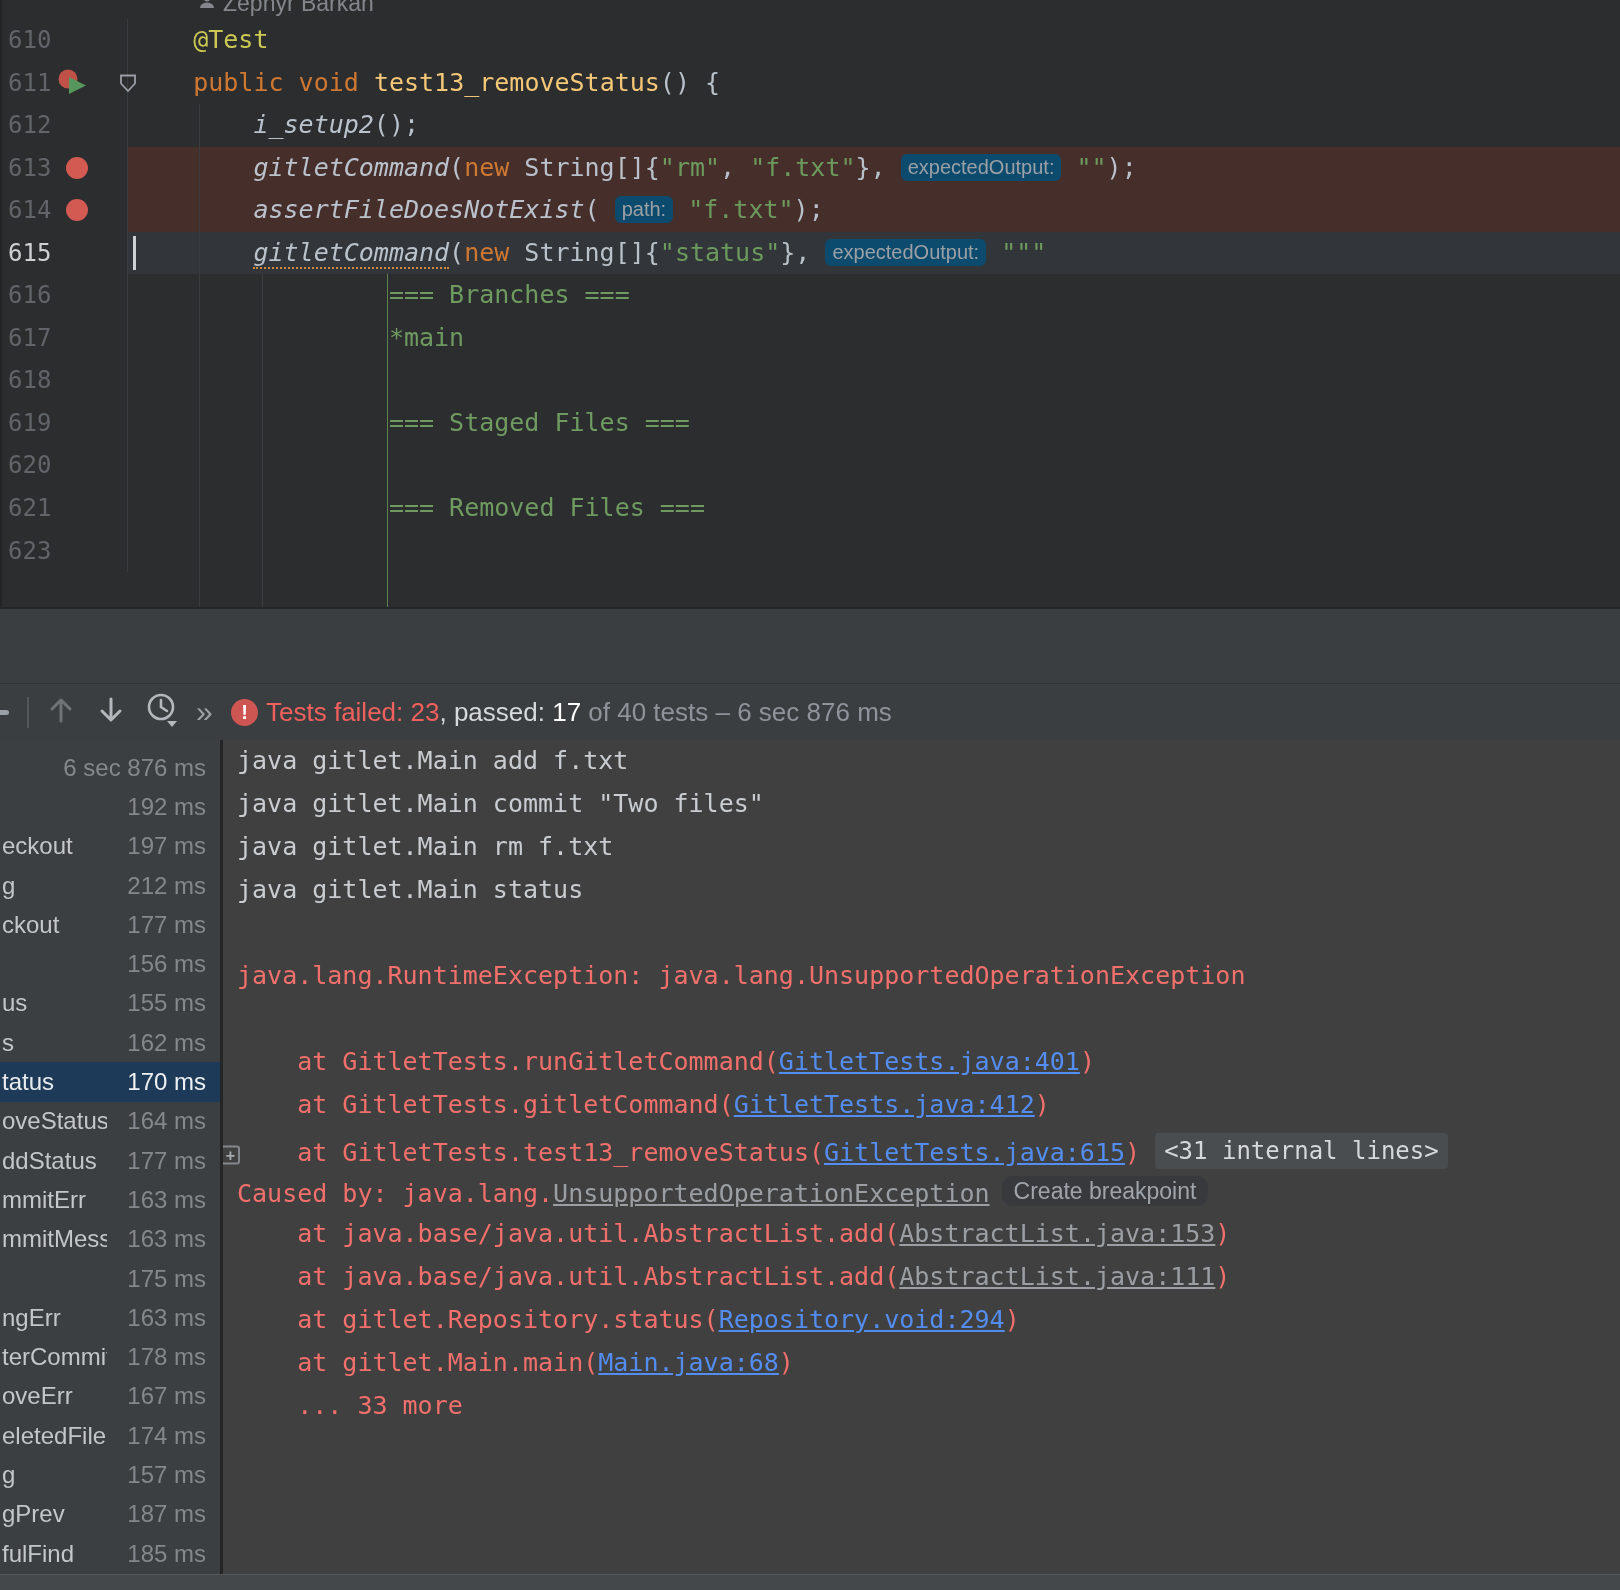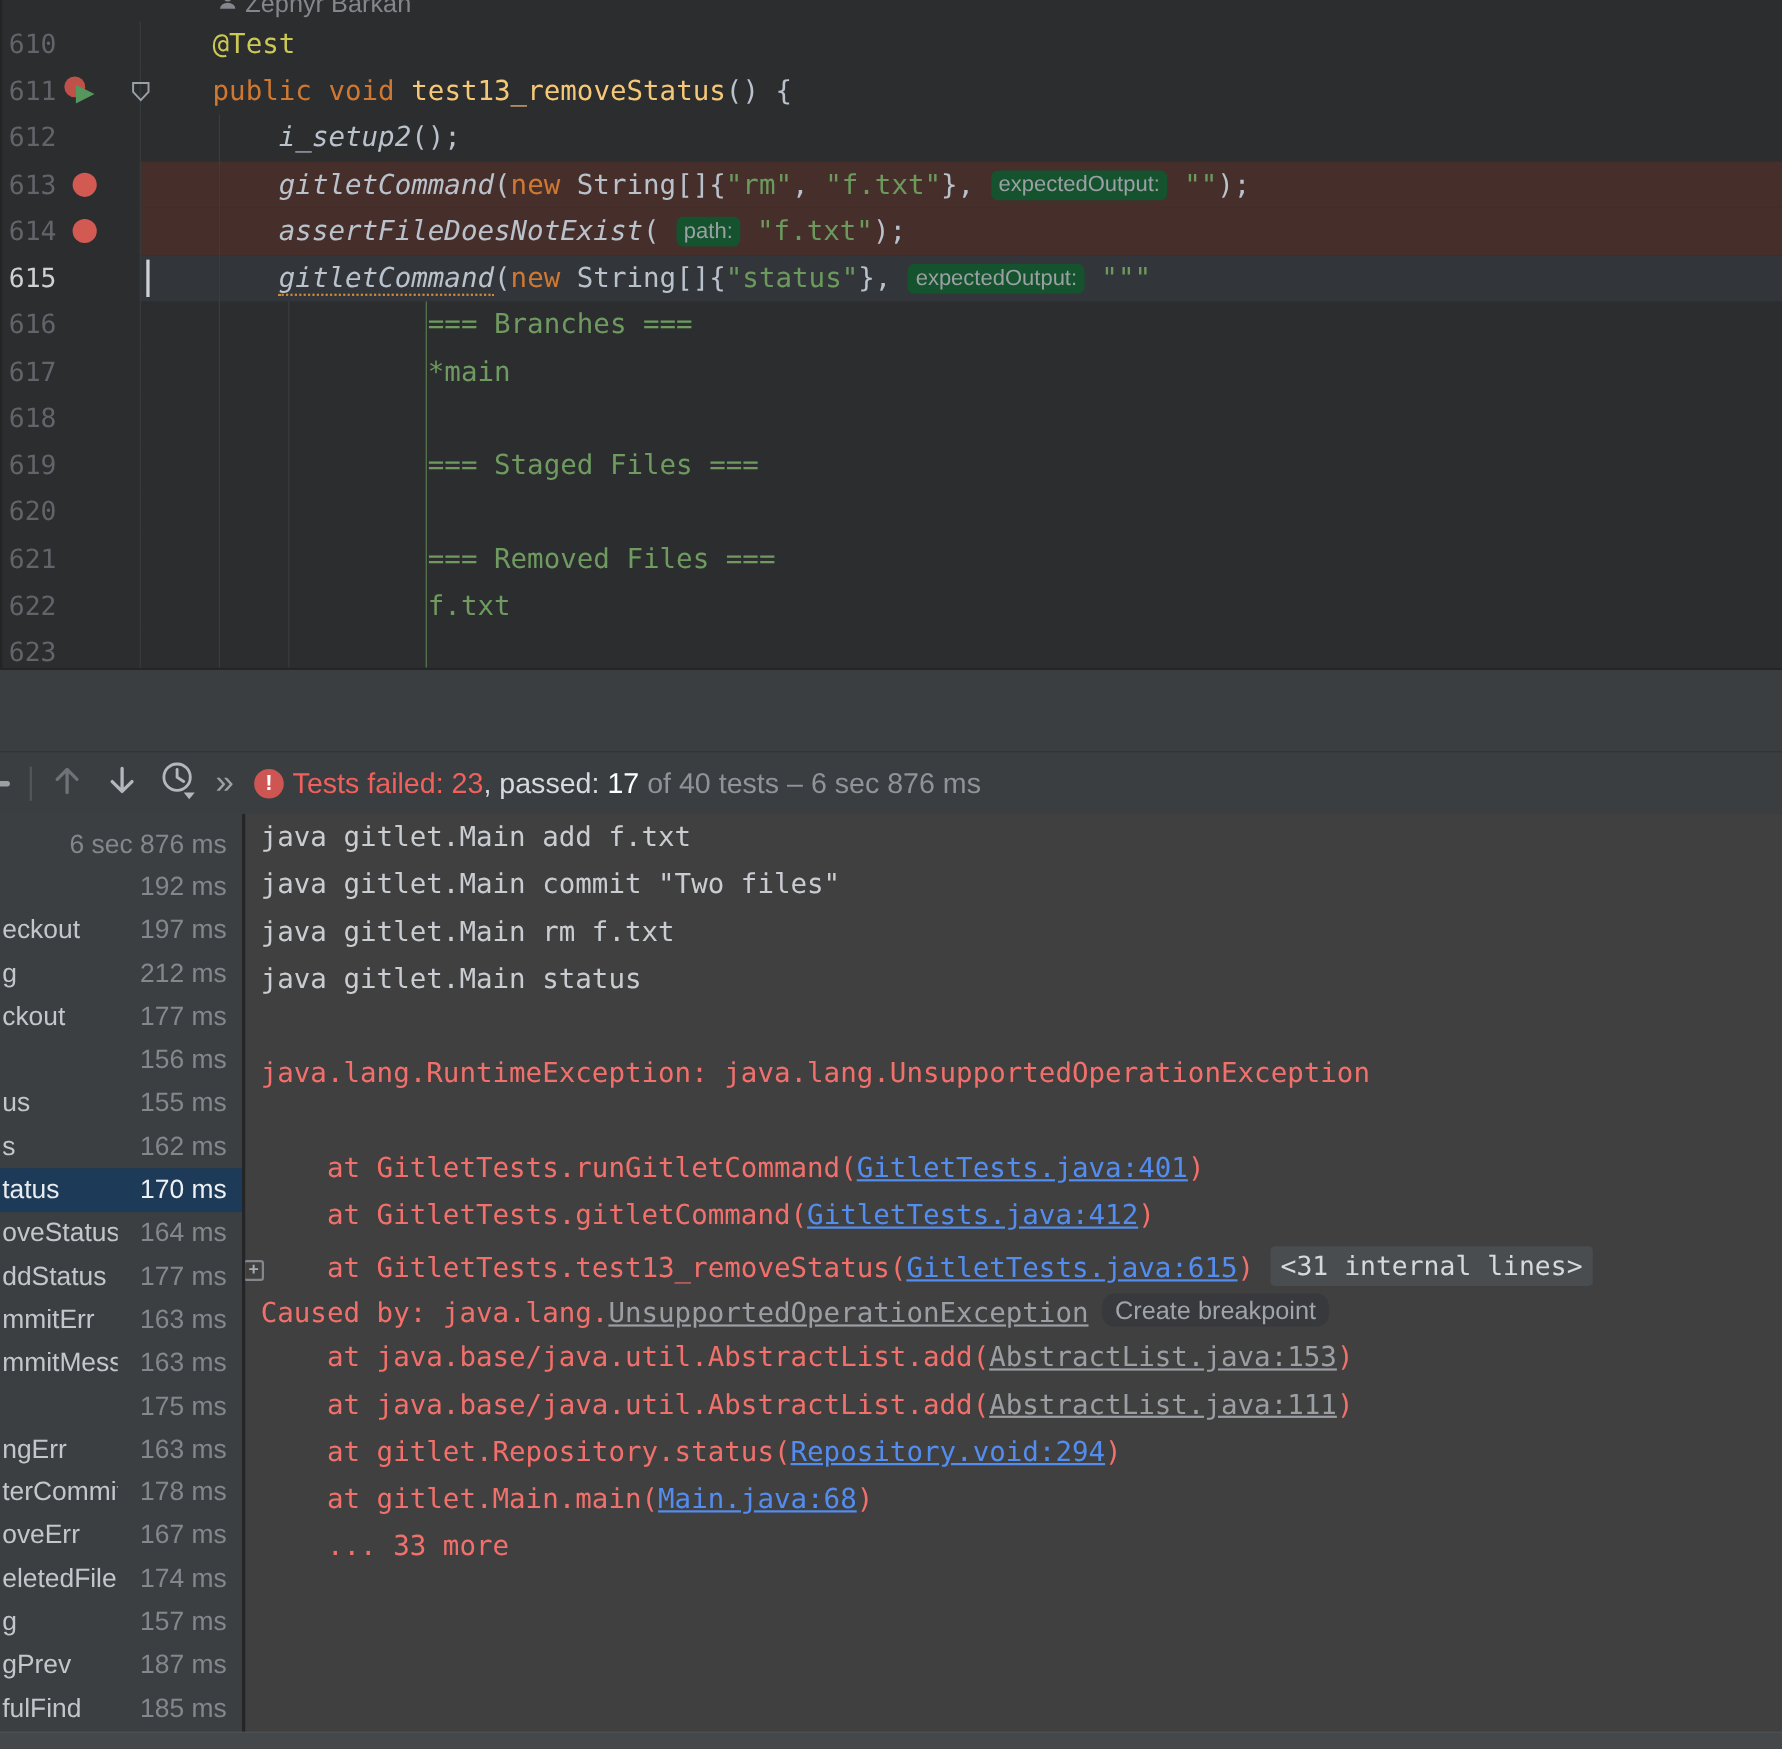--- a/index.html
+++ b/index.html
@@ -28,21 +28,21 @@
   .block-line{position:absolute;width:1px;background:#5d8252;}
   .tk-pln{color:#b9c1cb}
   .tk-kw{color:#cf7832}
   .tk-ann{color:#cbc954}
   .tk-decl{color:#f5c878}
   .tk-call{color:#bac2cc;font-style:italic}
   .tk-warn{color:#bac2cc;font-style:italic;border-bottom:2px dotted #cf8b3a;}
   .tk-str{color:#6c9a5d}
   .tk-txt{color:#6f9a60}
   .tk-hint{display:inline-block;font:20px/27px "Liberation Sans",sans-serif;color:#9ba0a5;
-           background:#14532d;border-radius:6px;padding:0 7px;vertical-align:2px;}
+           background:#0c4a6e;border-radius:6px;padding:0 7px;vertical-align:2px;}
 
   
   .band{height:76px;background:#3b3e41;border-top:2px solid #232527;}
   .toolbar{position:relative;height:57px;background:#3b3e41;border-top:1px solid #313437;}
   .tb-frag{position:absolute;left:-5px;top:26px;width:14px;height:5px;border-radius:3px;background:#9aa0a6;}
   .tb-div{position:absolute;left:27px;top:13px;width:2px;height:31px;background:#54575a;}
   .tb-ic{position:absolute;top:50%;transform:translateY(-50%);}
   .tb-chev{position:absolute;left:196px;top:50%;transform:translateY(-50%);
            color:#9da1a5;font-size:30px;line-height:1;}
   .tb-badge{position:absolute;left:231px;top:15px;width:27px;height:27px;border-radius:50%;
@@ -172,26 +172,20 @@
           <span class="gutter">
             <span class="lnum">620</span>
           </span>
           <span class="code"></span>
         </div>
         <div class="ed-line">
           <span class="gutter">
             <span class="lnum">621</span>
           </span>
           <span class="code"><span class="tk-pln">                 </span><span class="tk-txt">=== Removed Files ===</span></span>
-        </div>
-        <div class="ed-line">
-          <span class="gutter">
-            <span class="lnum">622</span>
-          </span>
-          <span class="code"><span class="tk-pln">                 </span><span class="tk-txt">f.txt</span></span>
         </div>
         <div class="ed-line">
           <span class="gutter">
             <span class="lnum">623</span>
           </span>
           <span class="code"></span>
         </div>
       </div>
     <div class="guide" style="left:197px;top:104px;height:503px;"></div>
     <div class="guide" style="left:260px;top:274px;height:333px;"></div>

